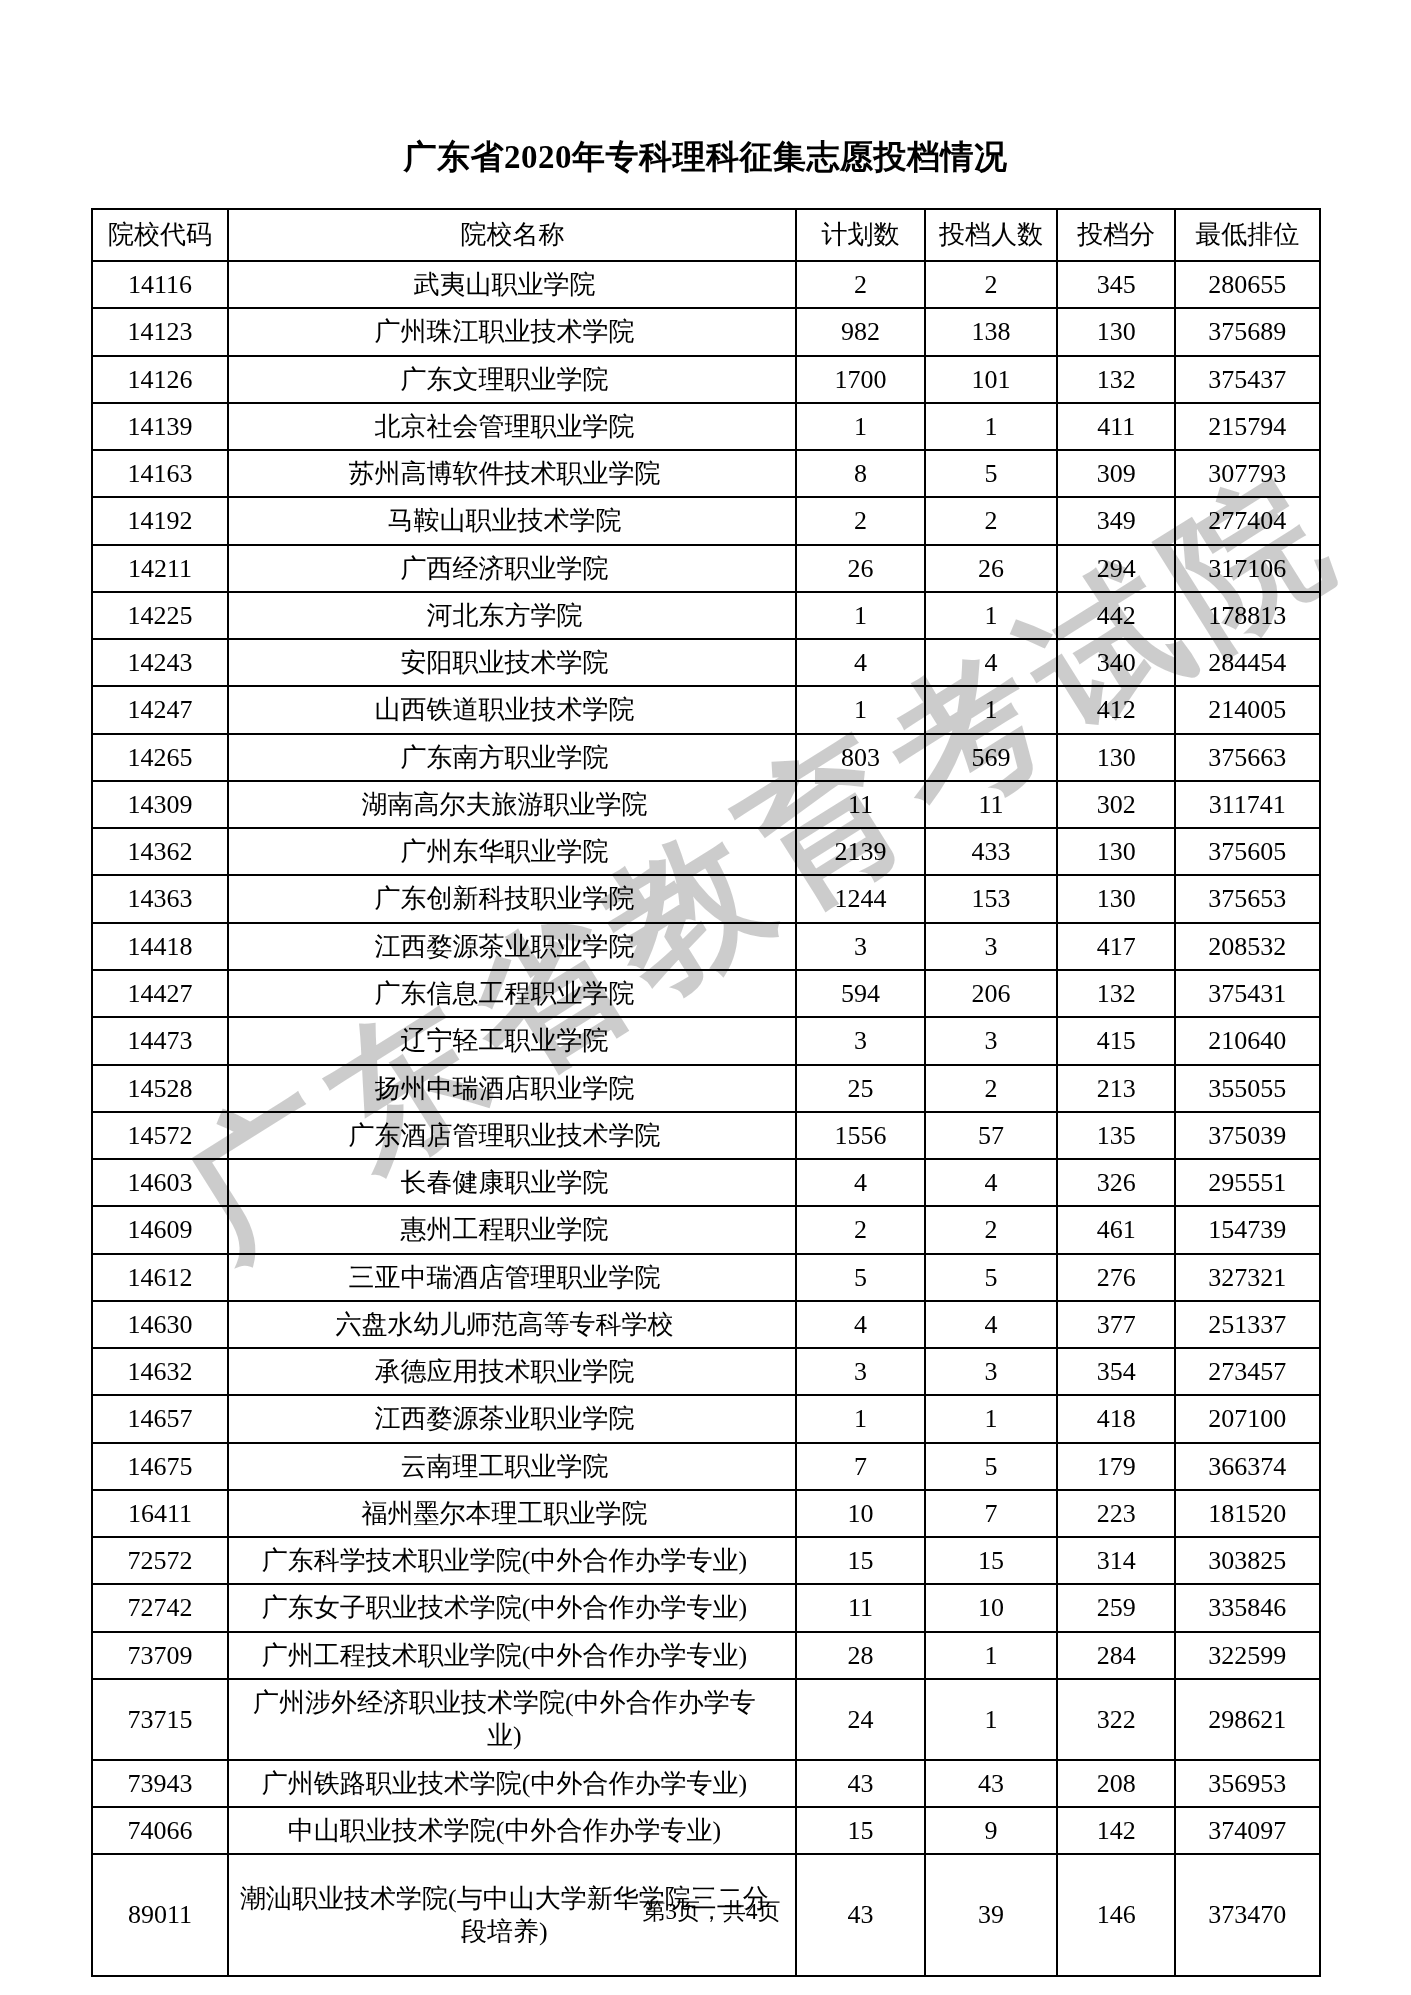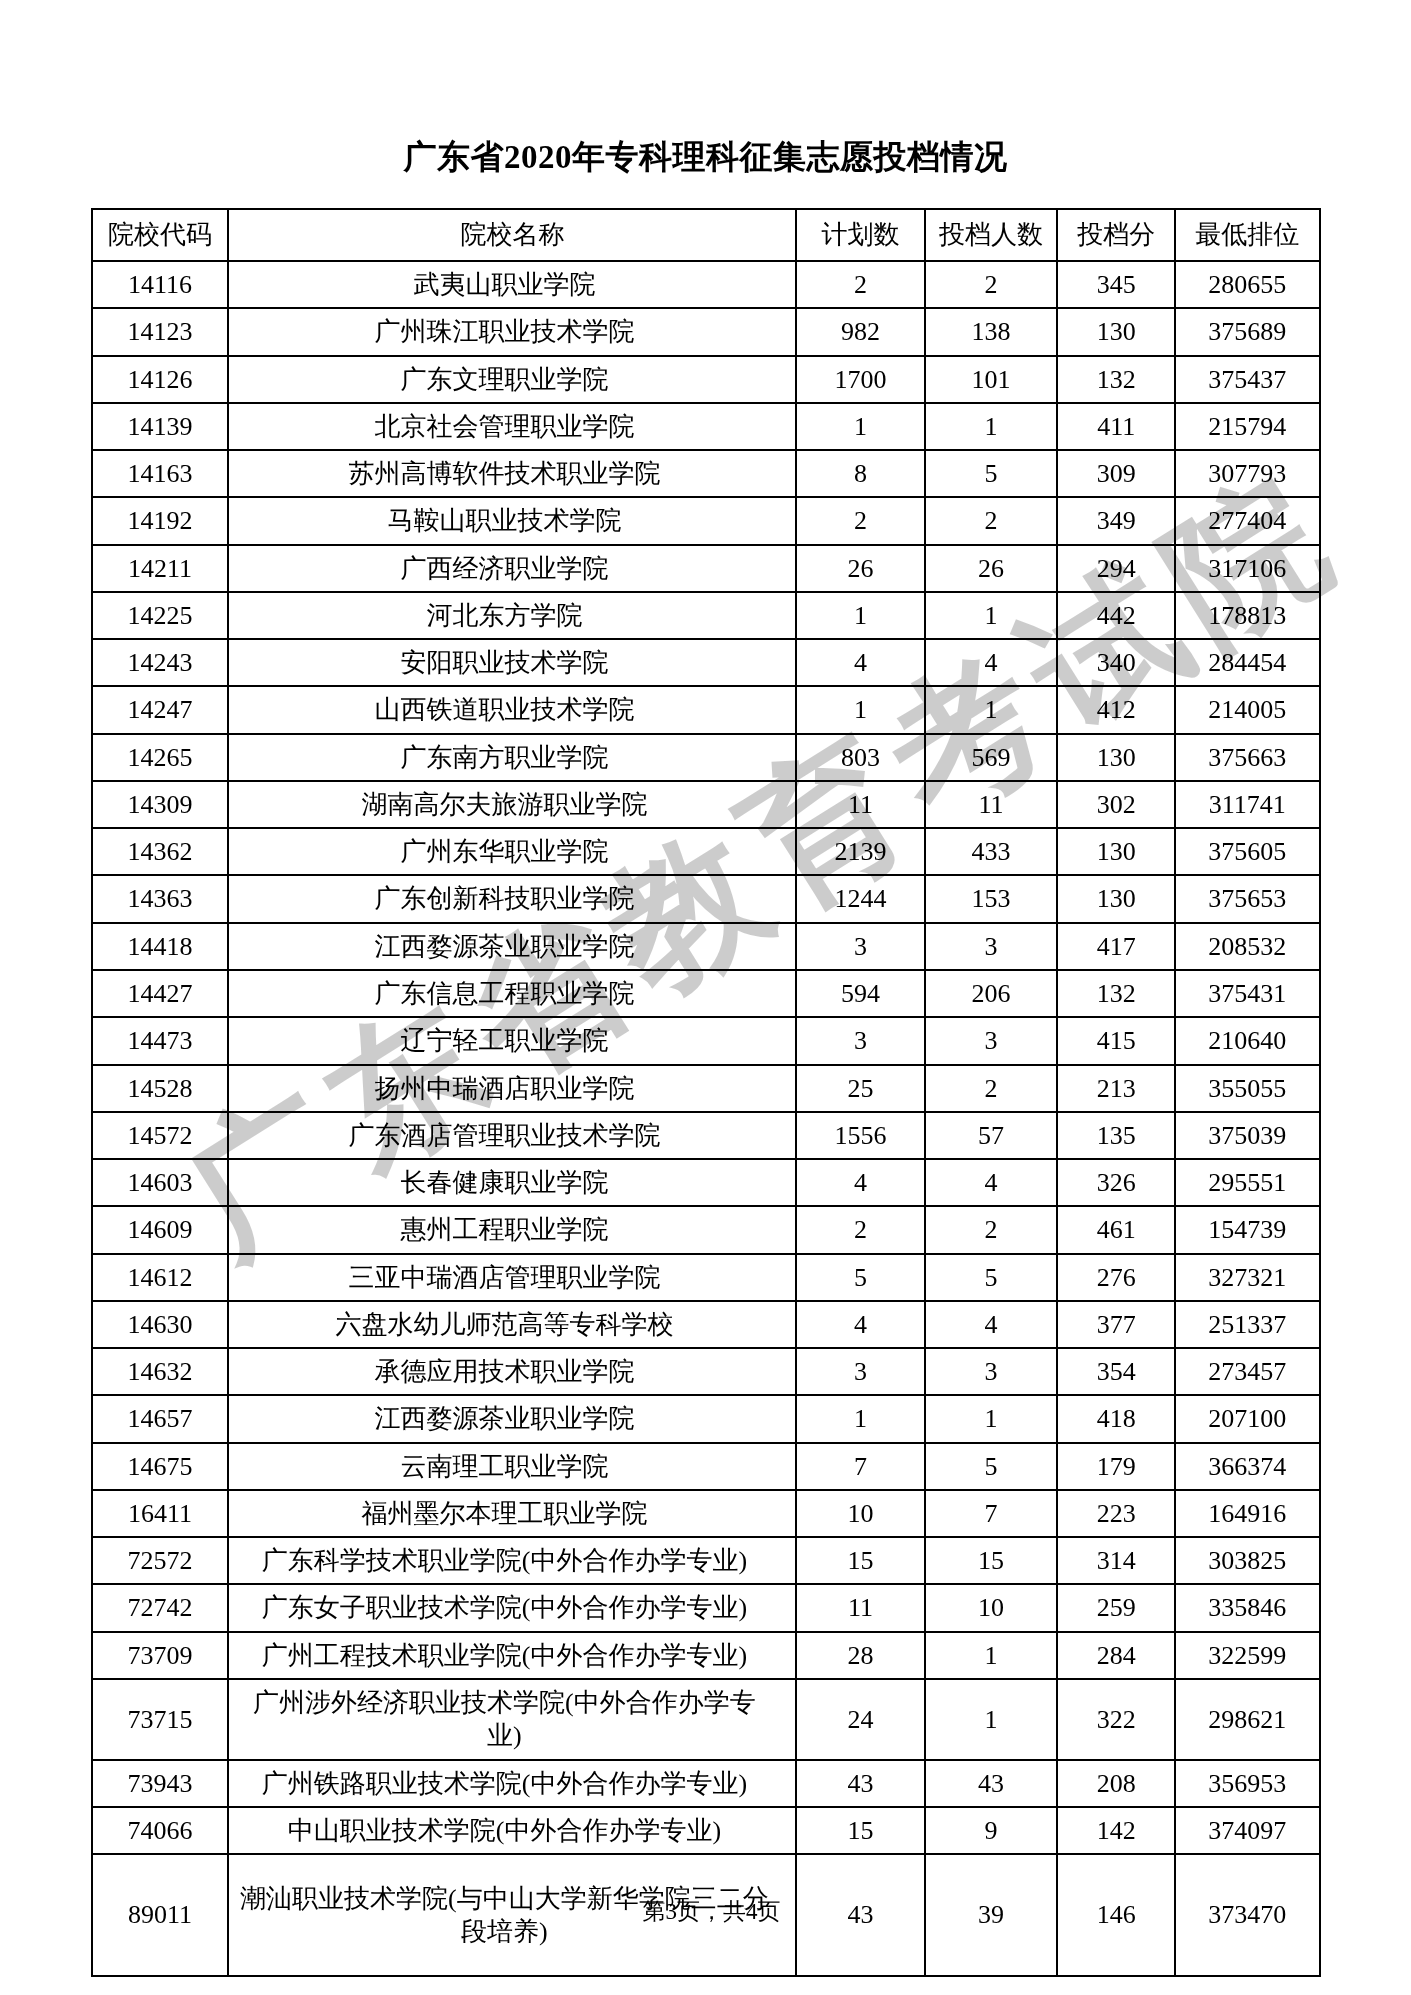--- a/index.html
+++ b/index.html
@@ -365,21 +365,21 @@
             <td class="num">5</td>
             <td class="num">179</td>
             <td class="num">366374</td>
           </tr>
           <tr>
             <td class="num">16411</td>
             <td class="name">福州墨尔本理工职业学院</td>
             <td class="num">10</td>
             <td class="num">7</td>
             <td class="num">223</td>
-            <td class="num">164916</td>
+            <td class="num">181520</td>
           </tr>
           <tr>
             <td class="num">72572</td>
             <td class="name">广东科学技术职业学院(中外合作办学专业)</td>
             <td class="num">15</td>
             <td class="num">15</td>
             <td class="num">314</td>
             <td class="num">303825</td>
           </tr>
           <tr>

